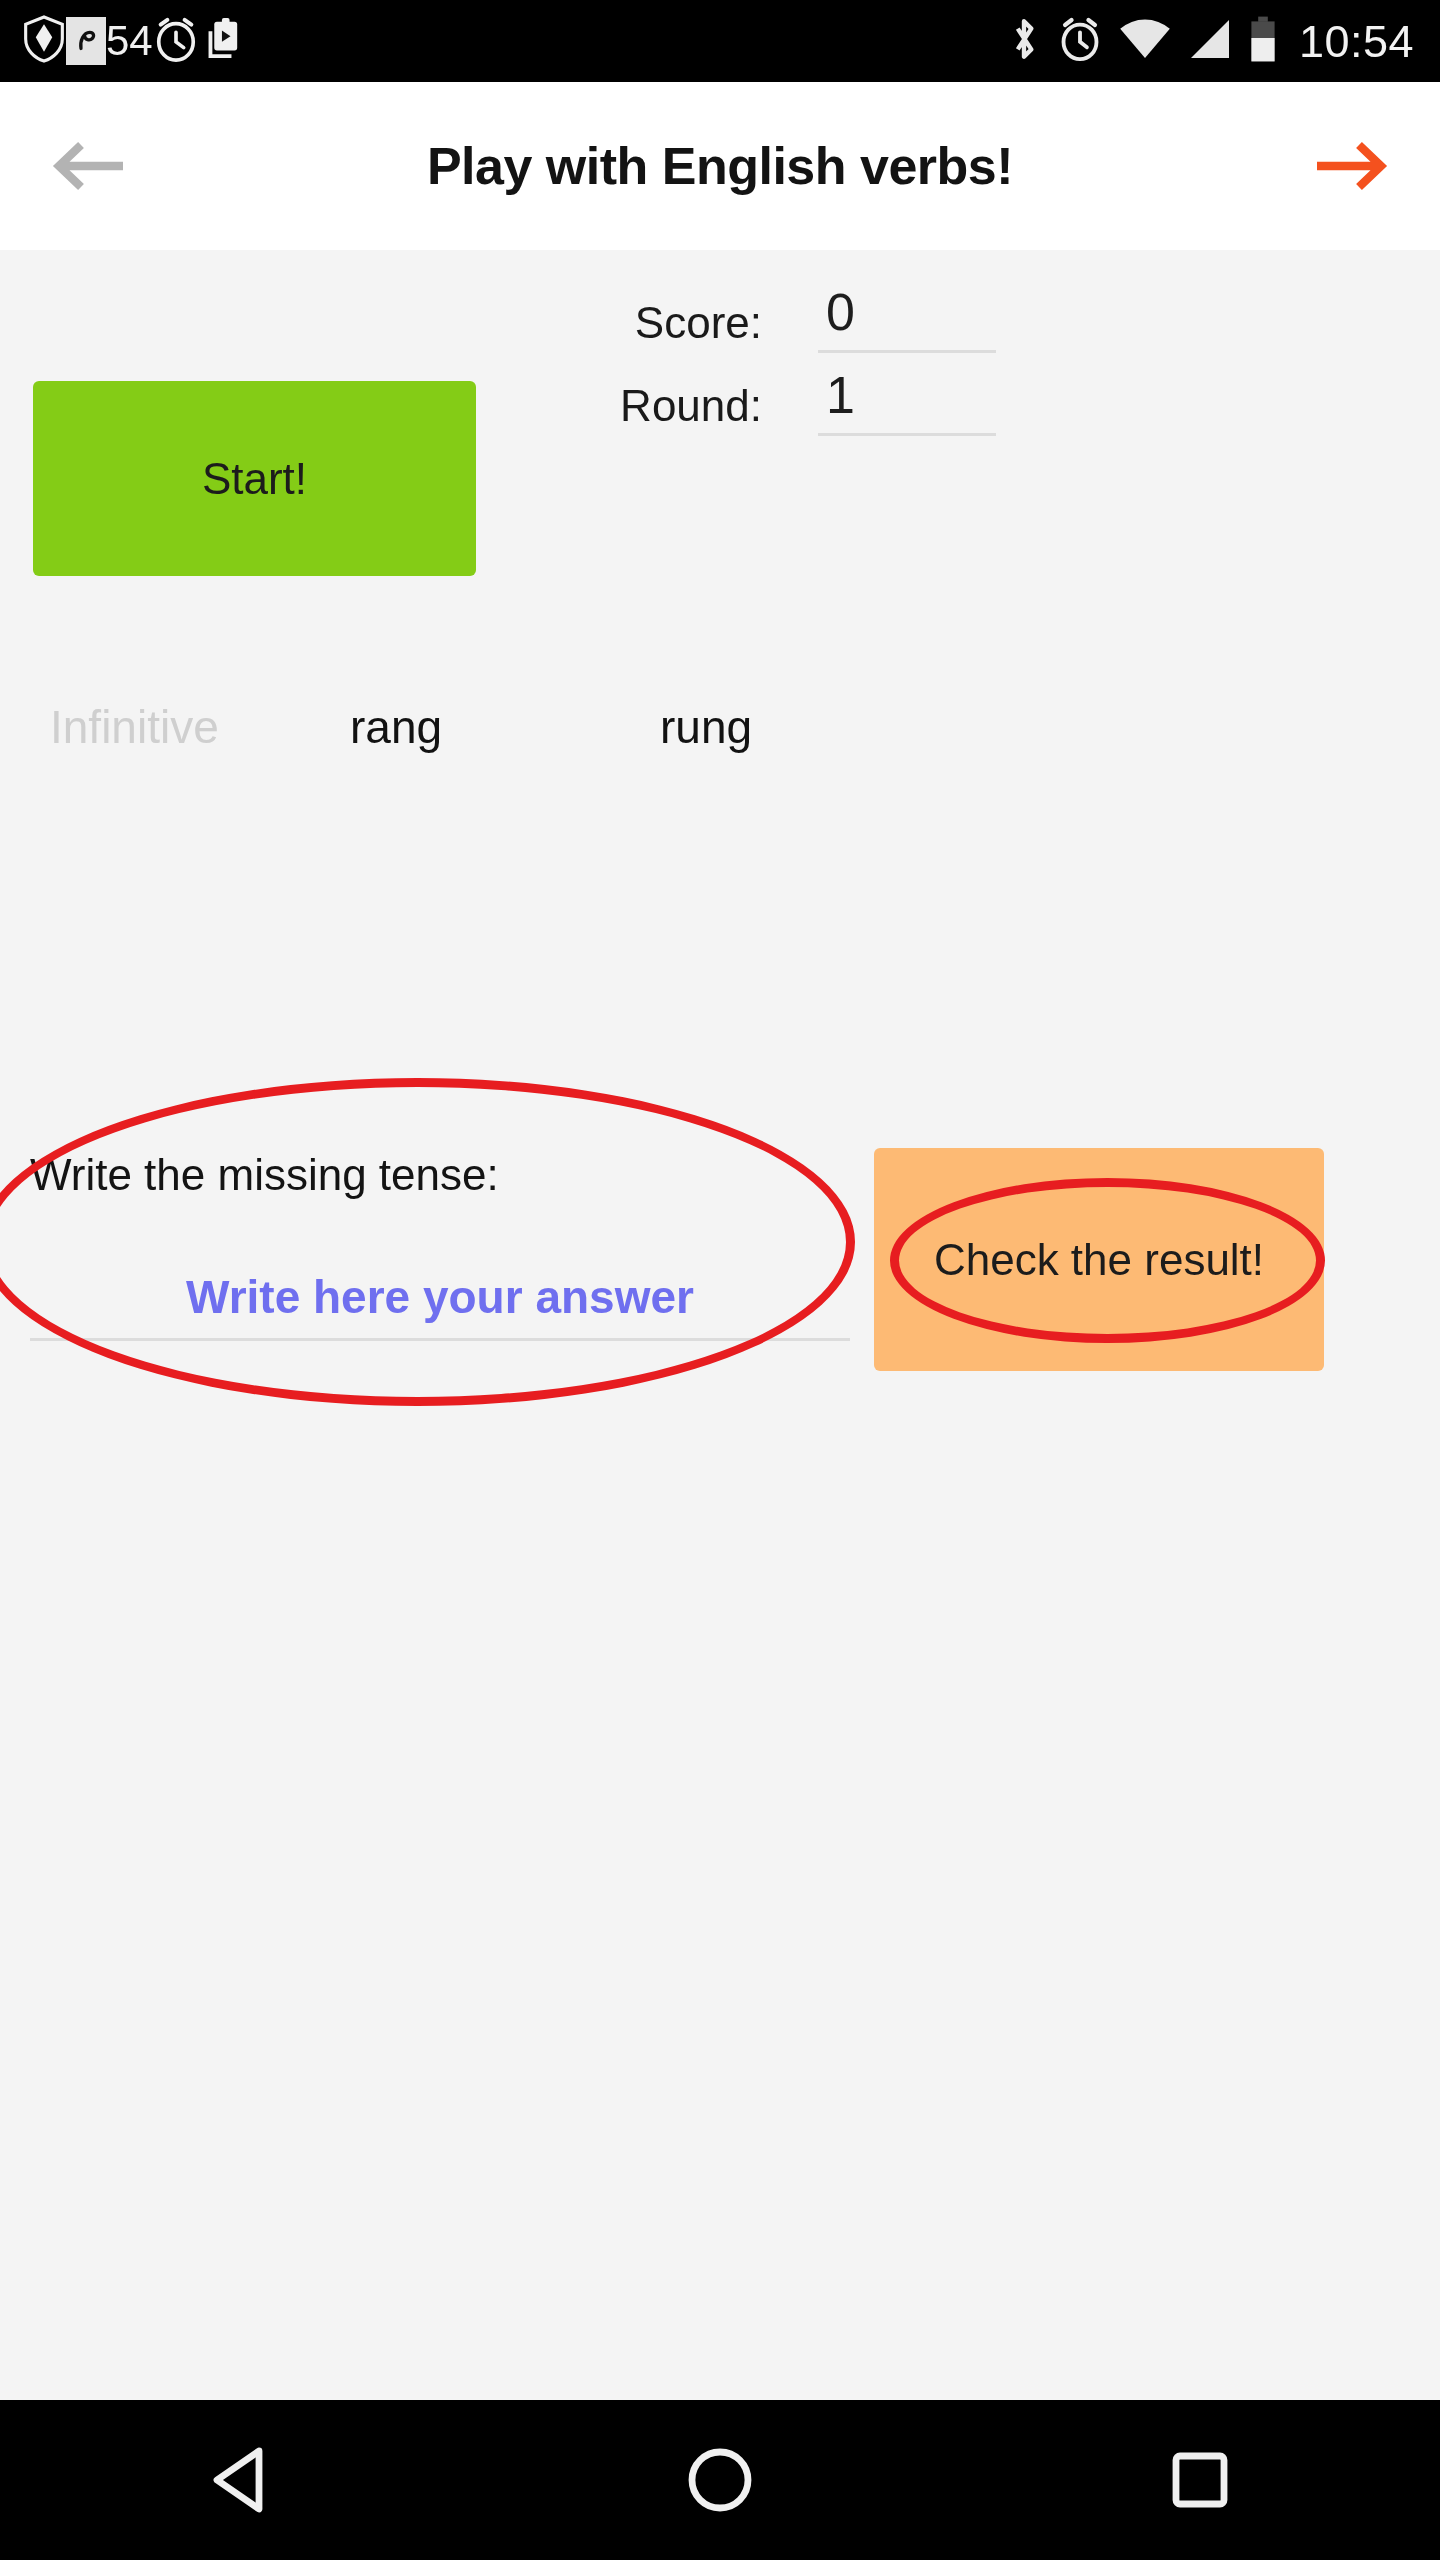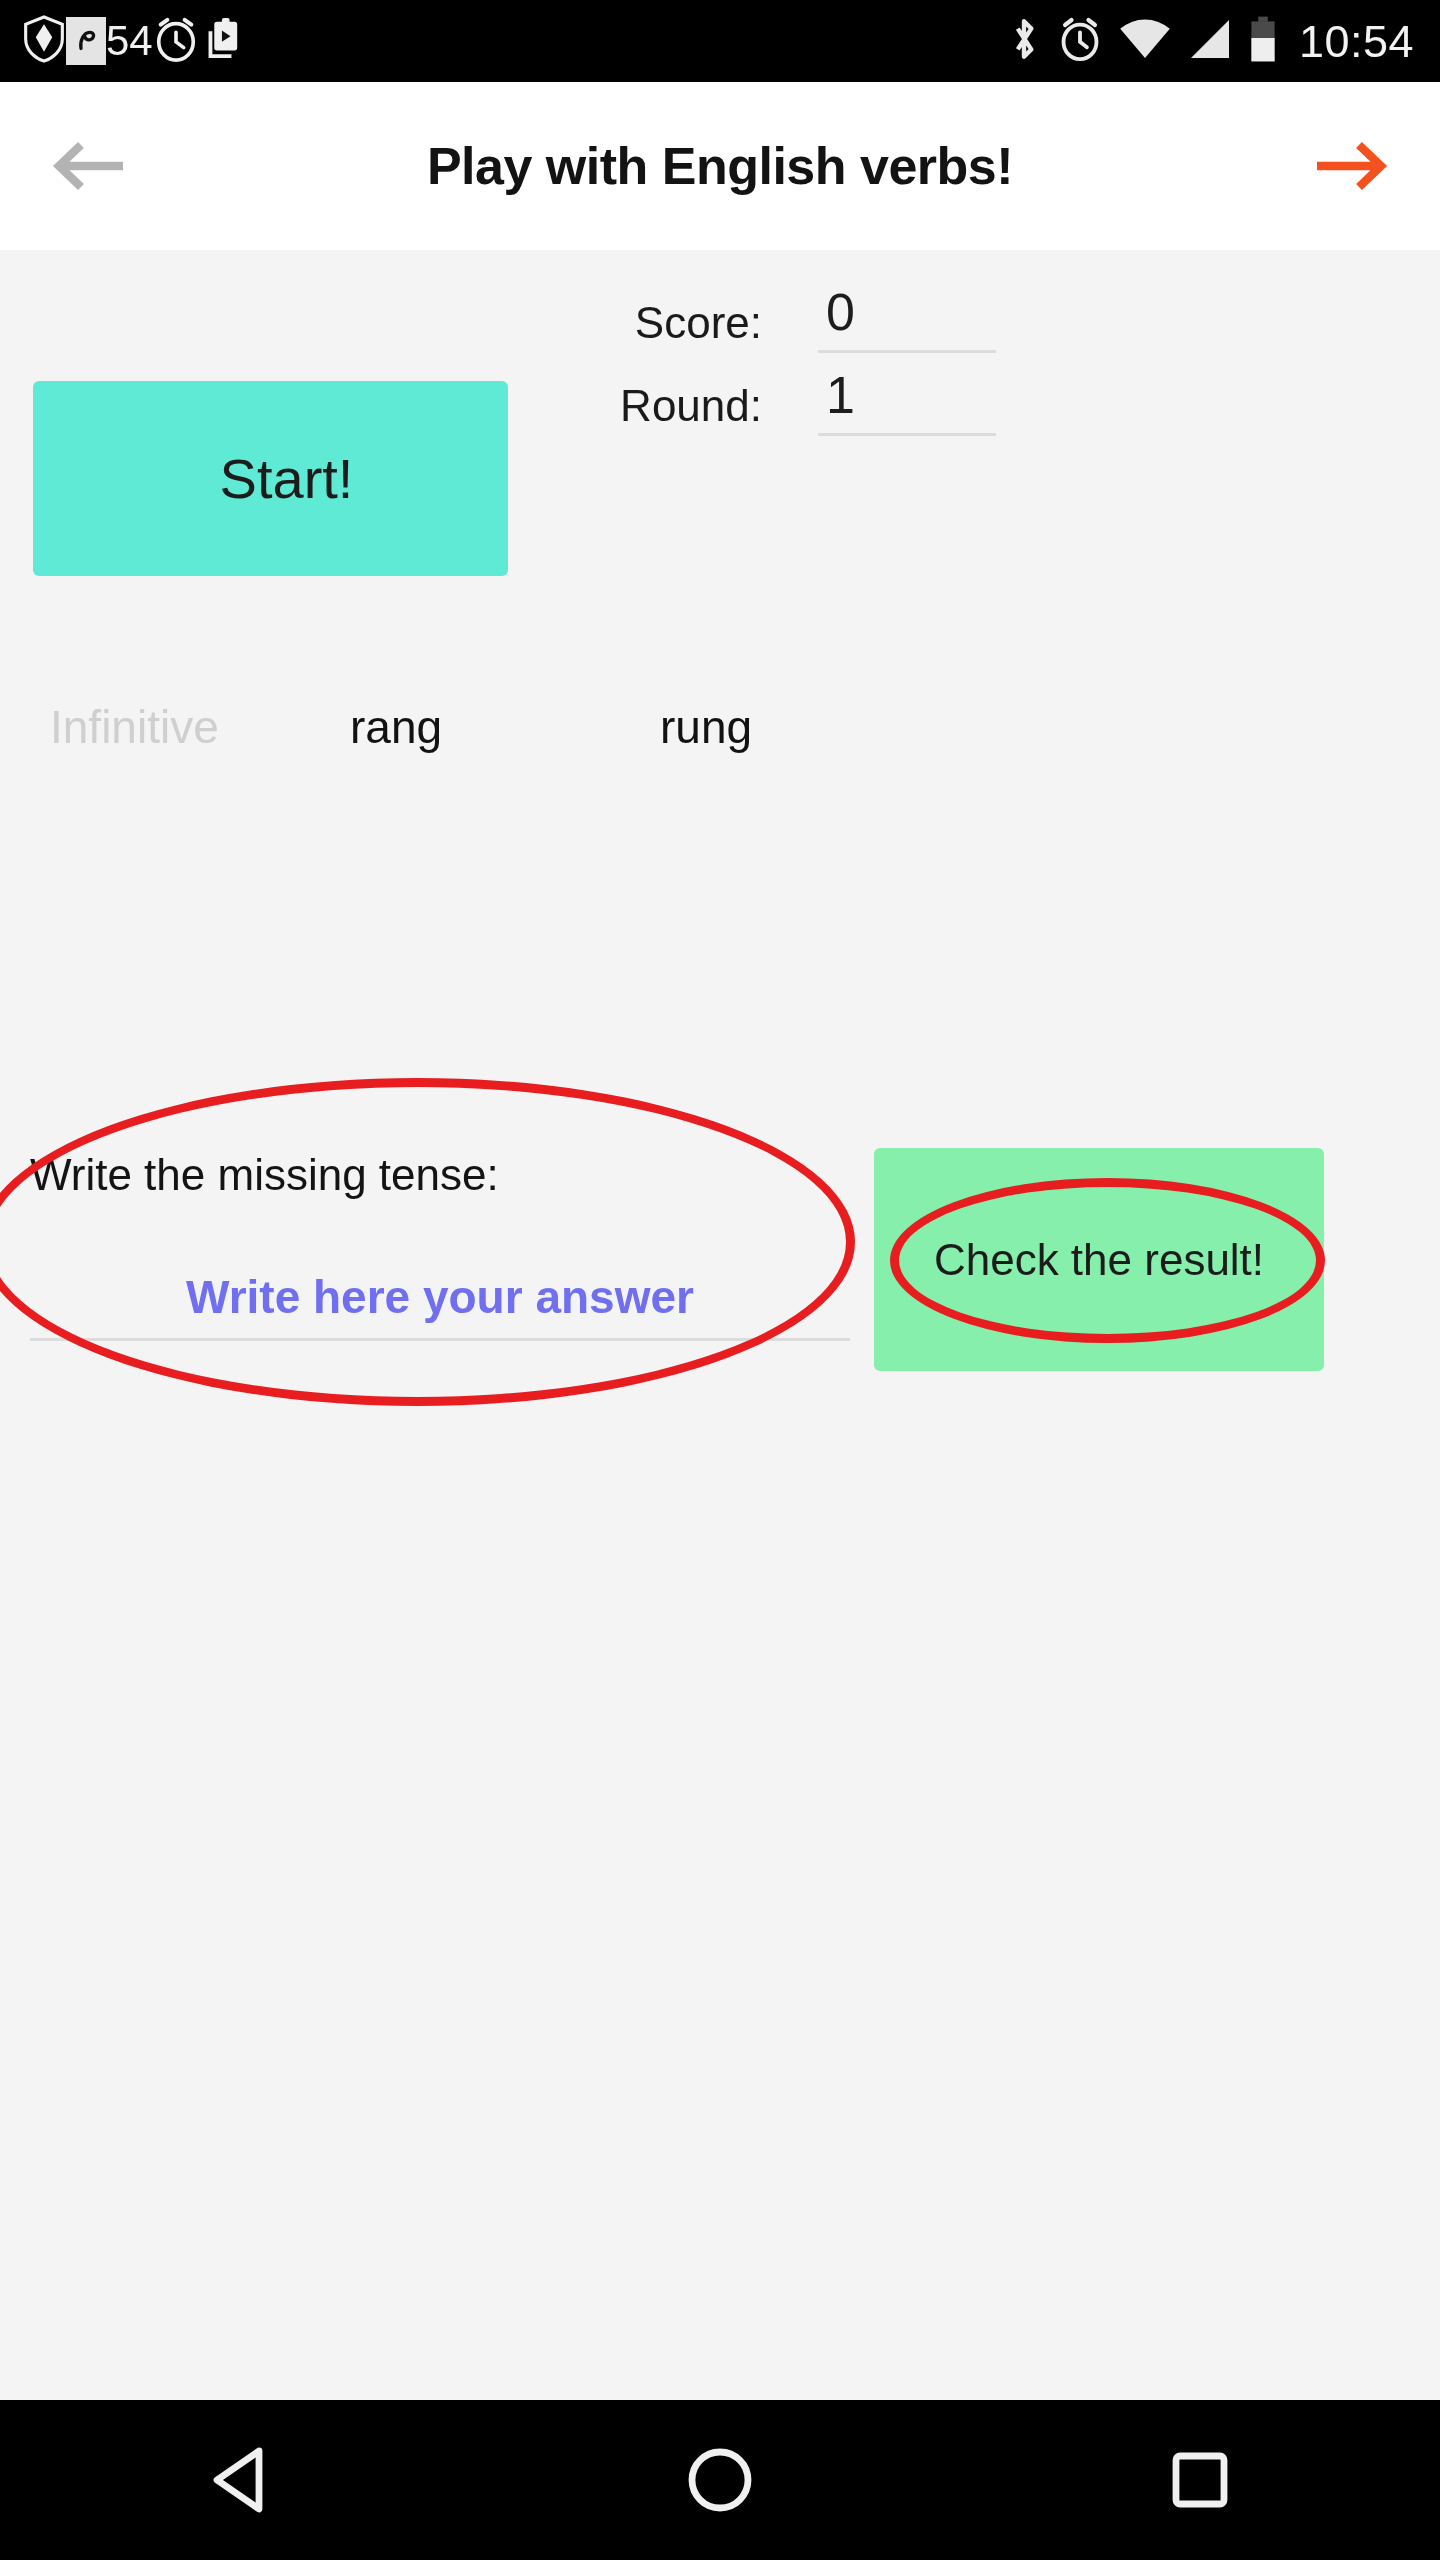--- a/index.html
+++ b/index.html
@@ -108,30 +108,29 @@
     box-sizing: border-box;
     min-height: 66px;
   }
   .score-field.first { border-bottom-color: #dcdcdc; }
 
   
   .start-btn {
     position: absolute;
     left: 33px; top: 131px;
     width: 443px; height: 195px;
-    background: #5eead4;
+    background: #84cc16;
     border-radius: 6px;
     display: flex;
     align-items: center;
     justify-content: center;
-    font-size: 56px;
+    font-size: 44px;
     color: #1c1c1c;
     cursor: pointer;
     user-select: none;
-    padding-left: 32px;
   }
 
   
   .tense-row {
     position: absolute;
     left: 0; top: 450px;
     width: 900px;
     display: flex;
   }
   .tense-cell {
@@ -163,21 +162,21 @@
     font-size: 46px;
     font-weight: bold;
     color: #6f6fef;
   }
 
   
   .check-btn {
     position: absolute;
     left: 874px; top: 898px;
     width: 450px; height: 223px;
-    background: #86efac;
+    background: #fdba74;
     border-radius: 6px;
     display: flex;
     align-items: center;
     justify-content: center;
     font-size: 44px;
     color: #1c1c1c;
     cursor: pointer;
     user-select: none;
   }
 

